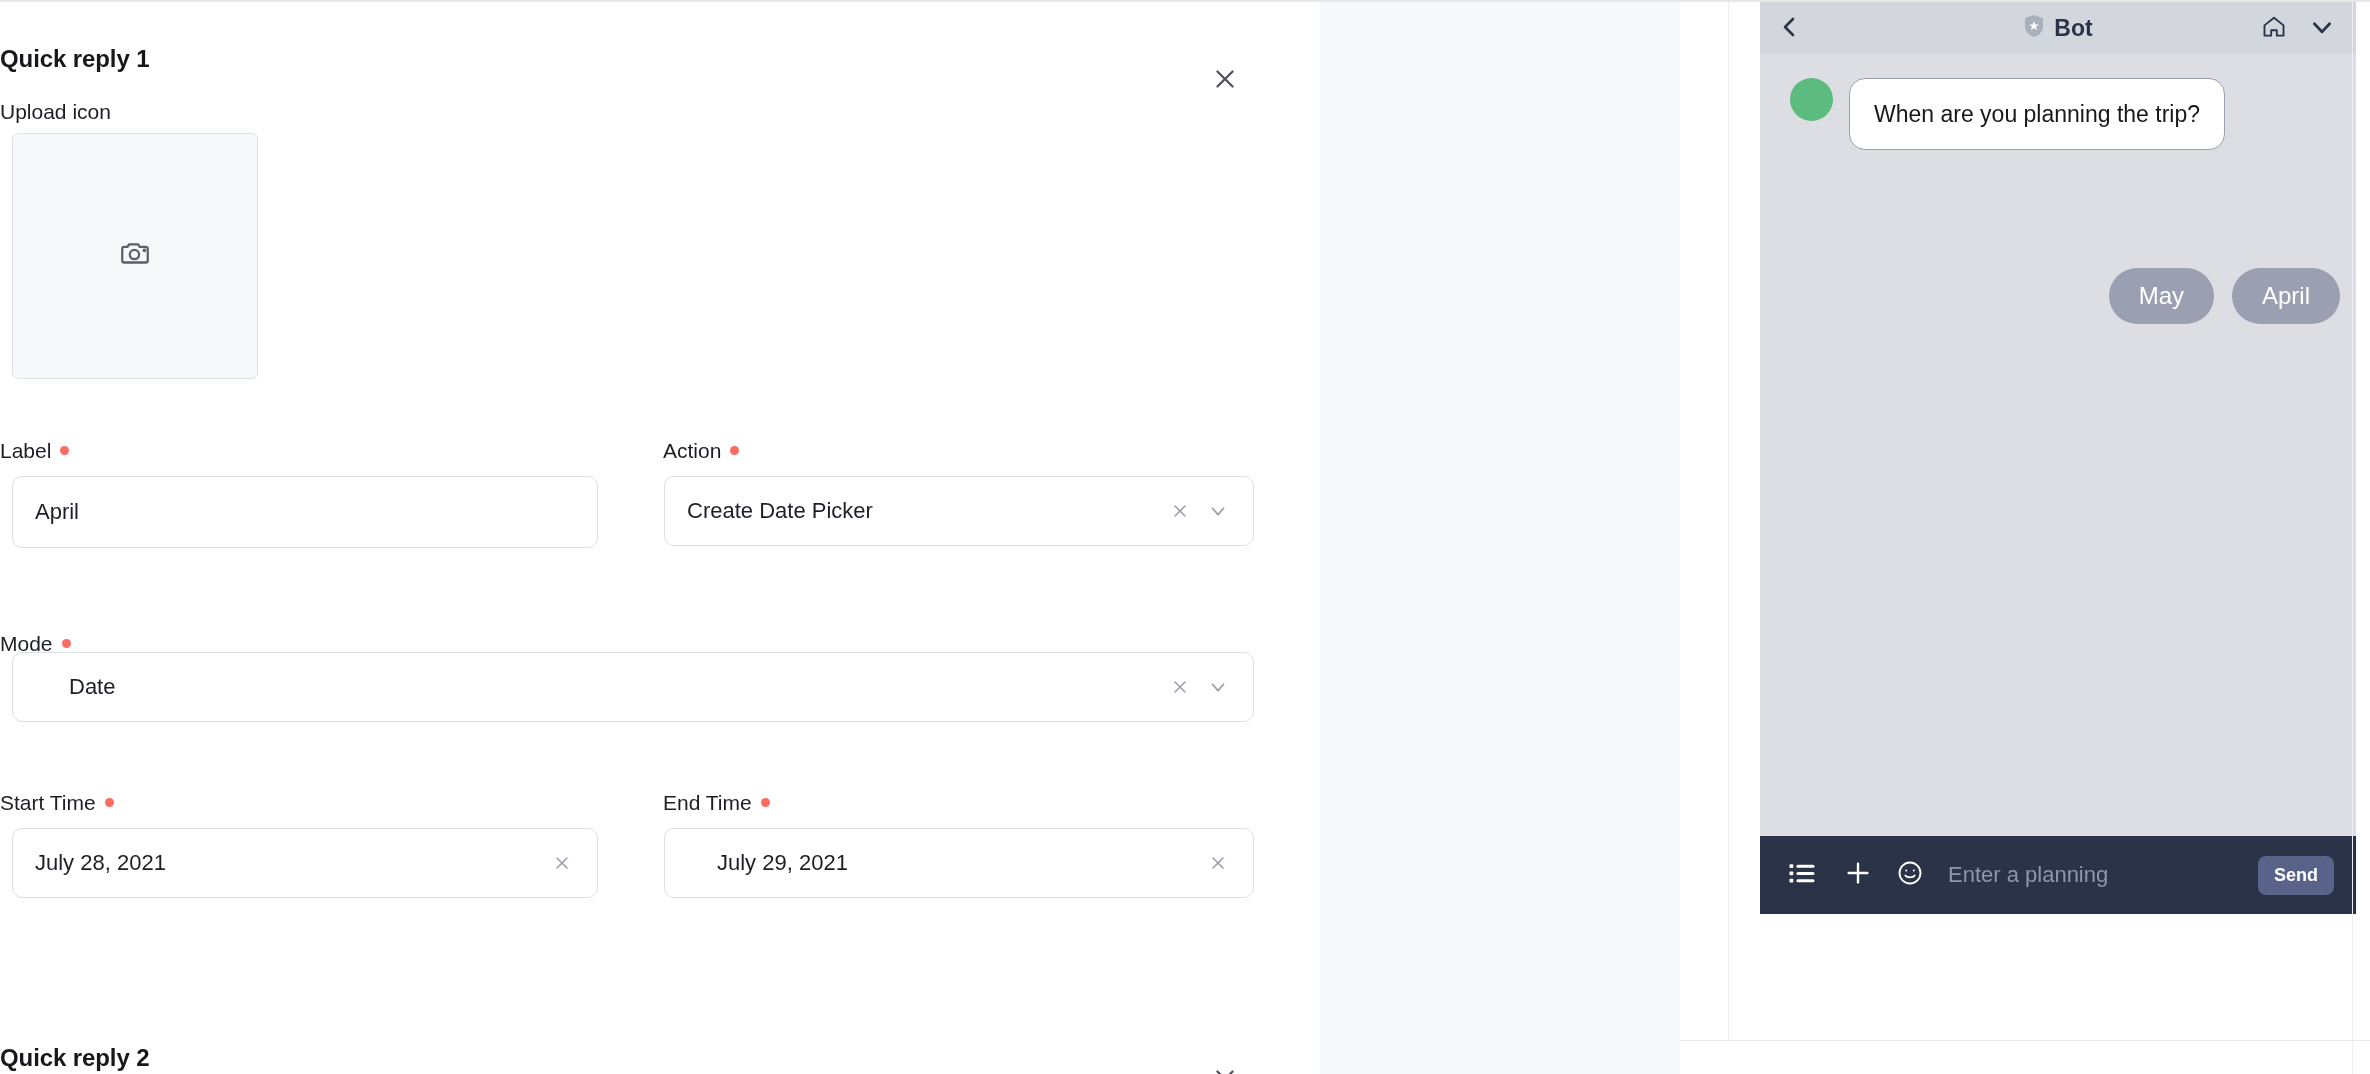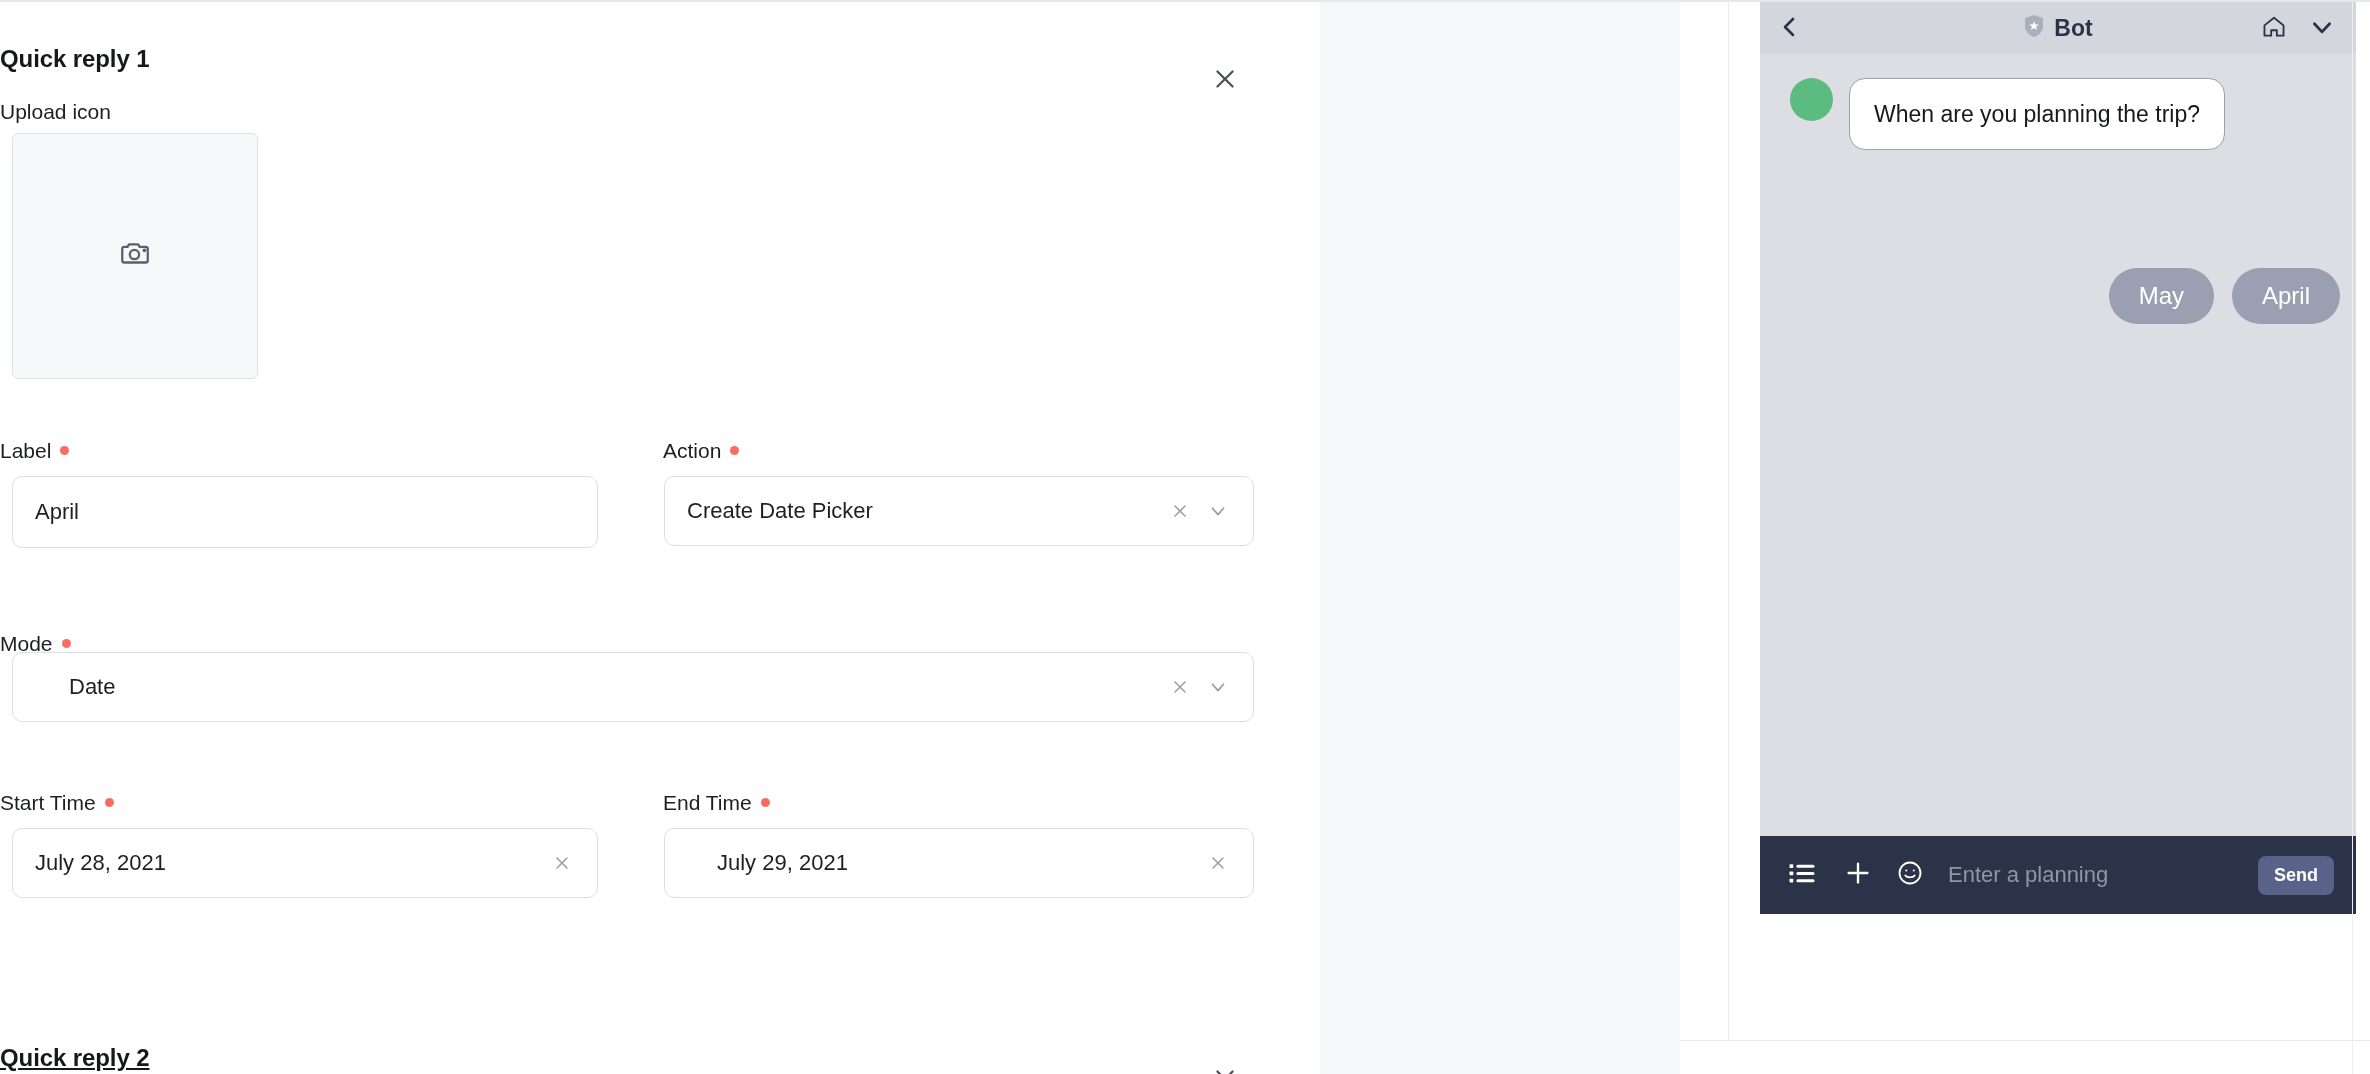--- a/index.html
+++ b/index.html
@@ -214,21 +214,21 @@
             <svg width="20" height="20" viewBox="0 0 24 24" fill="none" stroke="#9aa0ab" stroke-width="1.9" stroke-linecap="round">
               <line x1="6" y1="6" x2="18" y2="18"></line>
                 <line x1="18" y1="6" x2="6" y2="18"></line>
             </svg>
           </span>
         </div>
       </div>
     </div>
 
     <div class="qr-block" style="top:980px; height:94px;">
-      <div class="qr-title" style="left:0px; top:62px;text-decoration:underline;">Quick reply 2</div>
+      <div class="qr-title" style="left:0px; top:62px;">Quick reply 2</div>
       <div class="qr-close" style="left:1203px; top:75px;">
         <span>
           <svg width="26" height="26" viewBox="0 0 24 24" fill="none" stroke="#4b4e57" stroke-width="2" stroke-linecap="round">
             <line x1="5" y1="5" x2="19" y2="19"></line>
               <line x1="19" y1="5" x2="5" y2="19"></line>
           </svg>
         </span>
       </div>
     </div>
 

